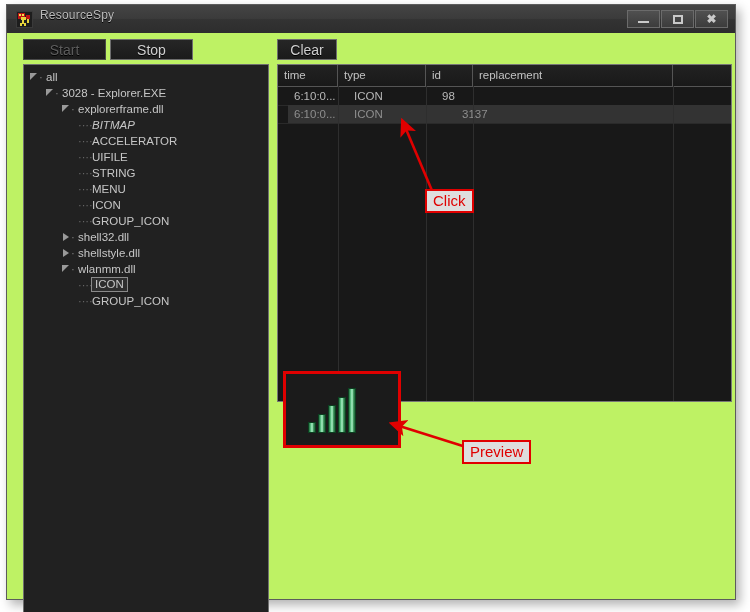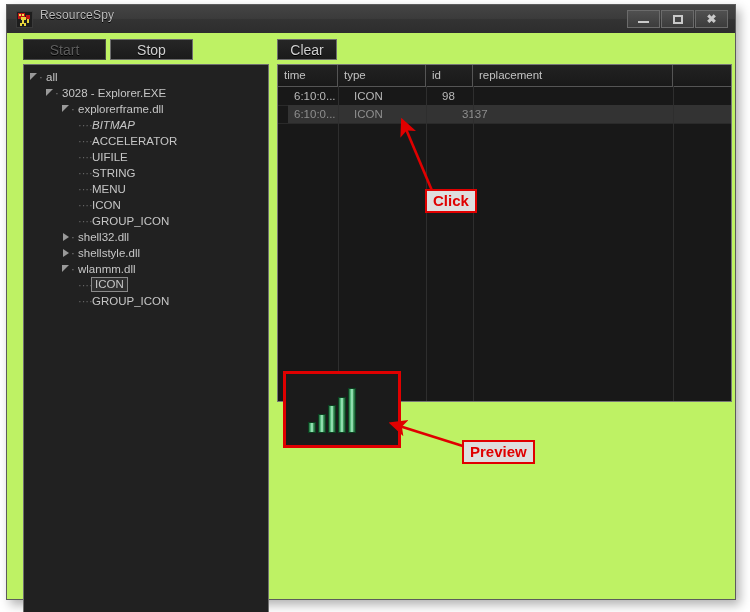--- a/index.html
+++ b/index.html
@@ -113,21 +113,21 @@
     position:absolute;left:276px;top:338px;width:118px;height:77px;
     background:#1b1b1b;border:3px solid #e00000;box-sizing:border-box;
   }
   .sigicon{position:absolute;left:22px;top:14px;width:50px;height:45px;}
   .sigbar{position:absolute;bottom:0;width:8px;border:1px solid #0c3f20;box-sizing:border-box;
           background:linear-gradient(to right,#1e6b39 0%,#6fd89a 35%,#b9f0ce 52%,#49a86c 70%,#1d5c33 100%);}
 
   
   .anno-label{
     position:absolute;background:#dedede;border:2px solid #e00000;
-    color:#e00000;font-size:15px;font-weight:bold;
+    color:#e00000;font-size:15px;font-weight:normal;
     padding:1px 6px 2px 6px;line-height:17px;white-space:nowrap;box-sizing:border-box;
   }
   .anno-svg{position:absolute;left:0;top:0;width:750px;height:612px;pointer-events:none;}
 </style>
 </head>
 <body>
 
 <div id="root">
 
   <div class="window">

